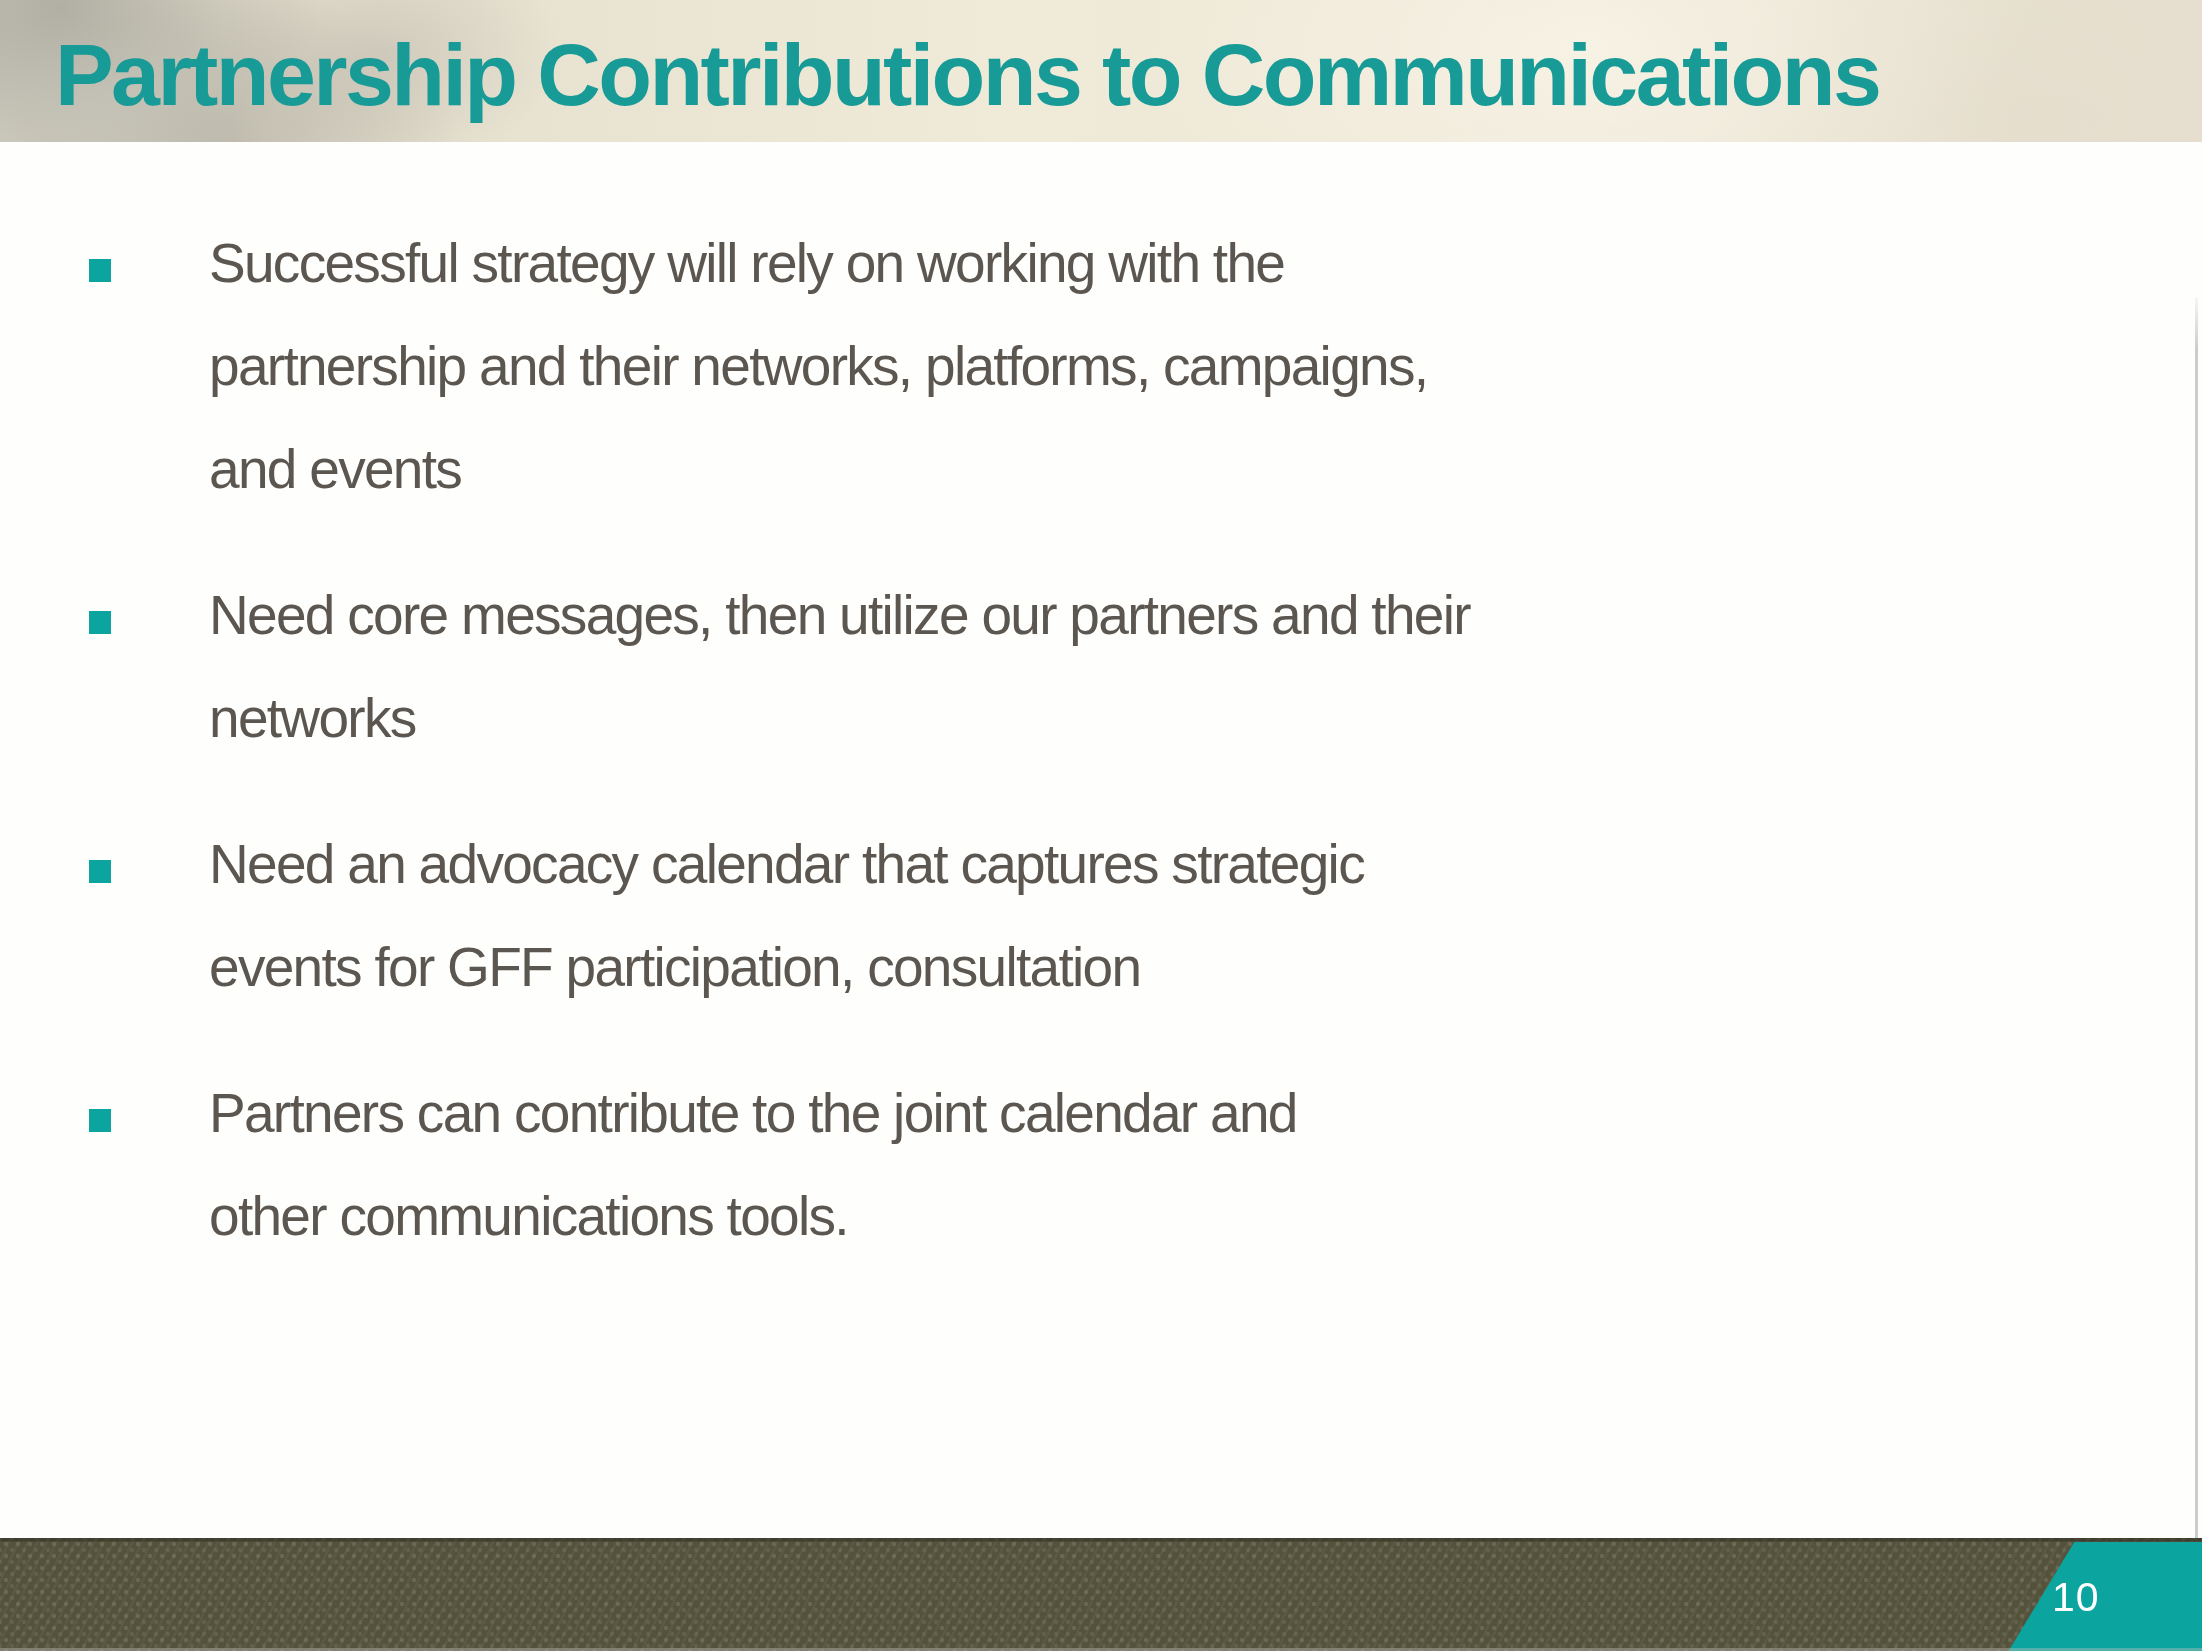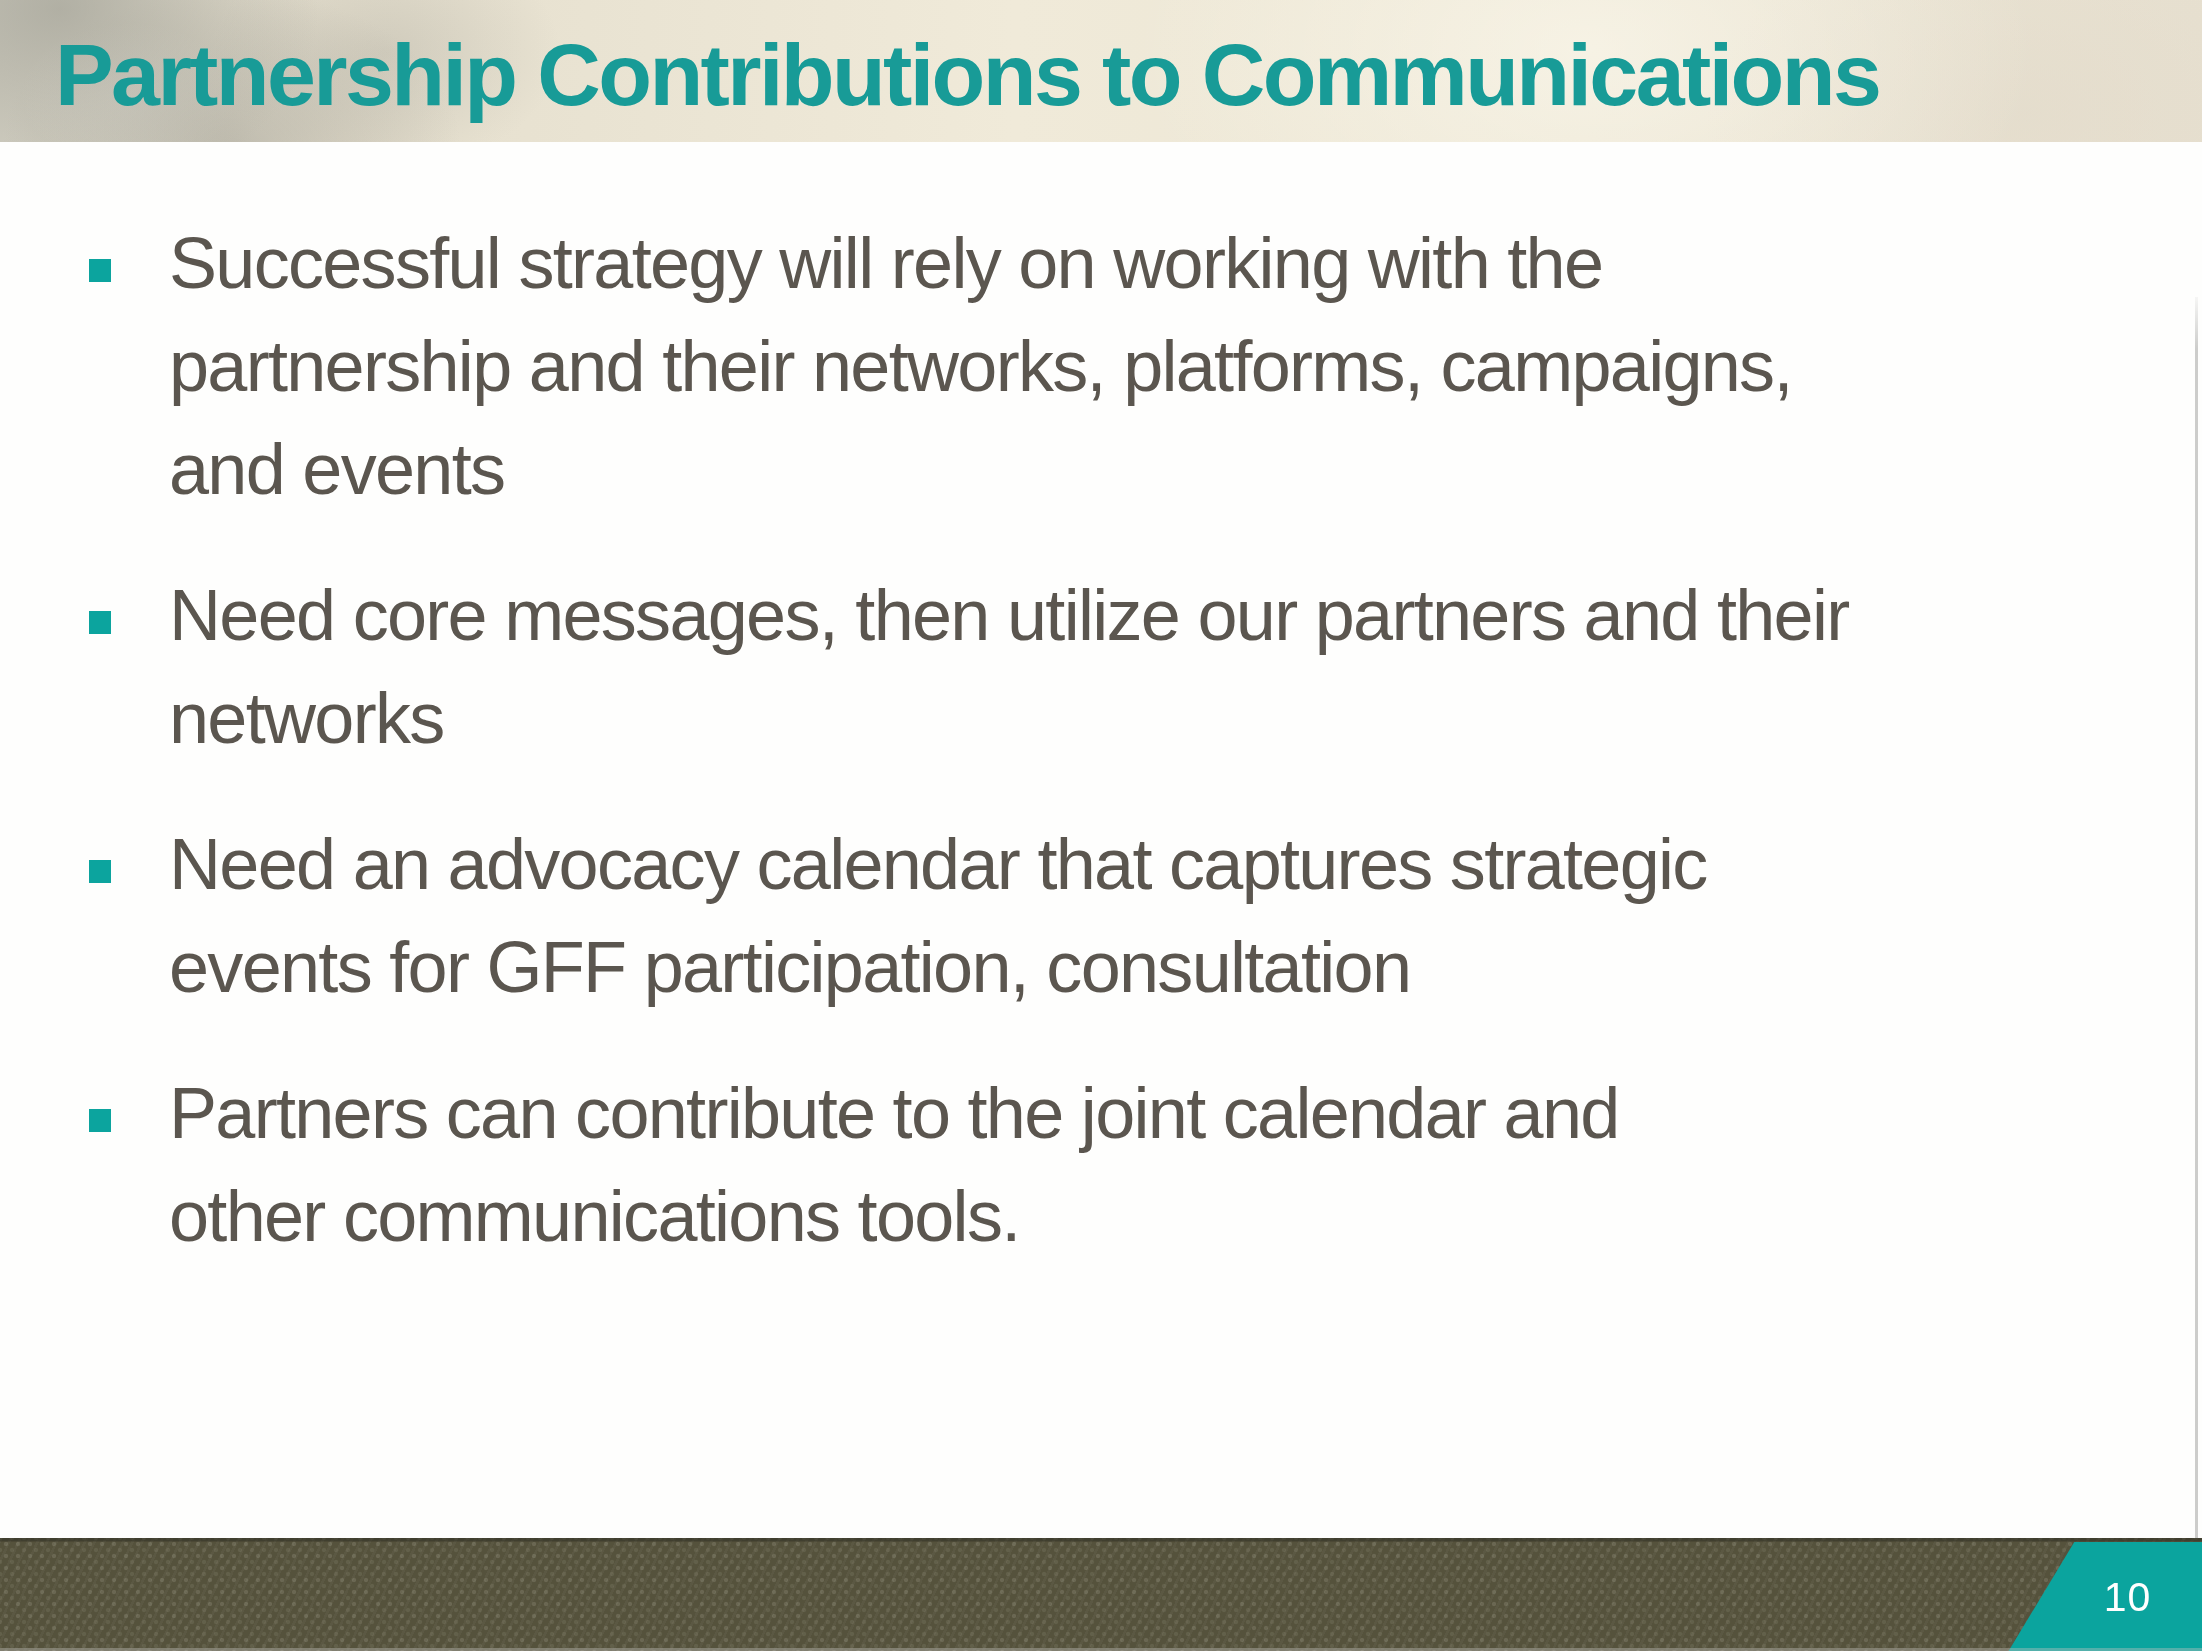--- a/index.html
+++ b/index.html
@@ -63,25 +63,26 @@
     position: absolute;
     left: 89px;
     top: 47px;
     width: 21.5px;
     height: 23px;
     background: var(--bullet-teal, #0ca49e);
   }
   .bullet-text {
     display: block;
     white-space: pre-line;
-    font-size: 72px;
+    font-size: 55px;
     line-height: 103px;
     letter-spacing: -1.7px;
     color: var(--body-text, #5b564f);
     max-width: 2022px;
+    margin-left: 40px;
   }
 
   
   .edge-line {
     position: absolute;
     left: 2195px;
     top: 297px;
     width: 2.6px;
     height: 1242px;
     background: linear-gradient(180deg, rgba(200,200,198,0.15), rgba(196,196,194,0.85) 52px, rgba(196,196,194,0.85));
@@ -104,21 +105,20 @@
   .page-tab {
     position: absolute;
     right: 0;
     bottom: 0;
     width: 198px;
     height: 110px;
     background: var(--tab-teal, #0ba49e);
     clip-path: polygon(35% 0, 100% 0, 100% 100%, 1.5% 100%);
     display: flex;
     align-items: center;
-    justify-content: center;
   }
   .page-number {
     padding-left: 47px;
     font-size: 41px;
     color: var(--page-number-color, #ffffff);
     letter-spacing: 0.9px;
   }
   .bottom-strip {
     position: absolute;
     left: 0; right: 0; bottom: 0;

